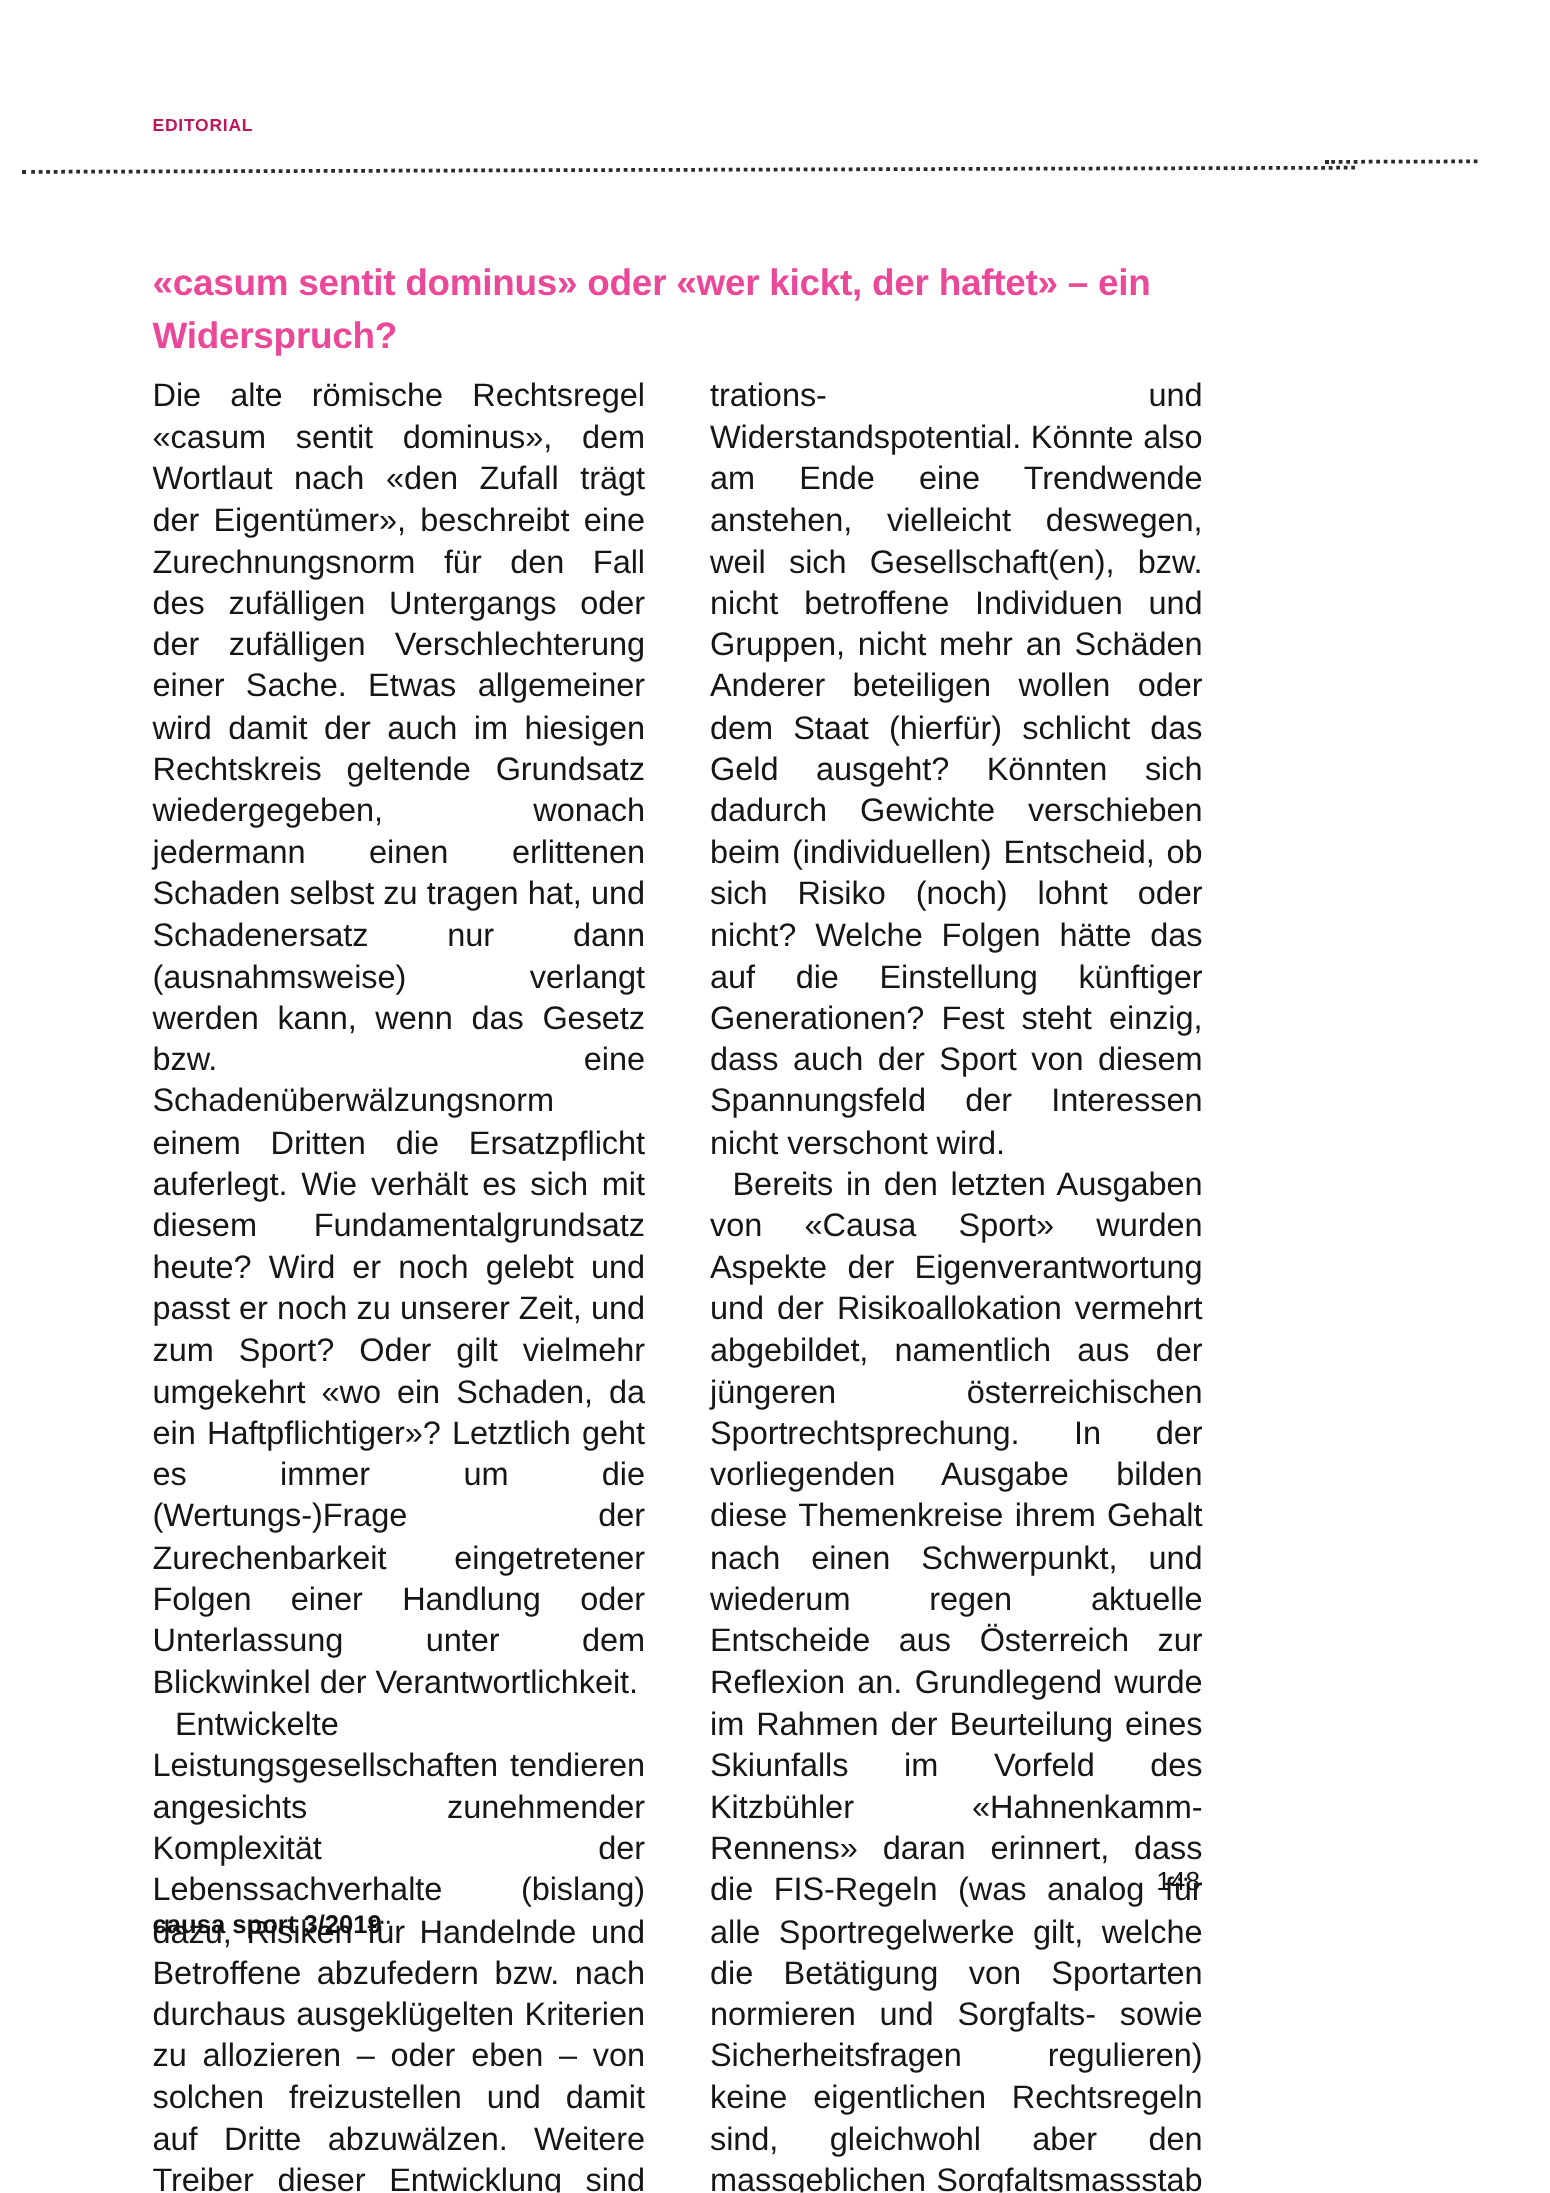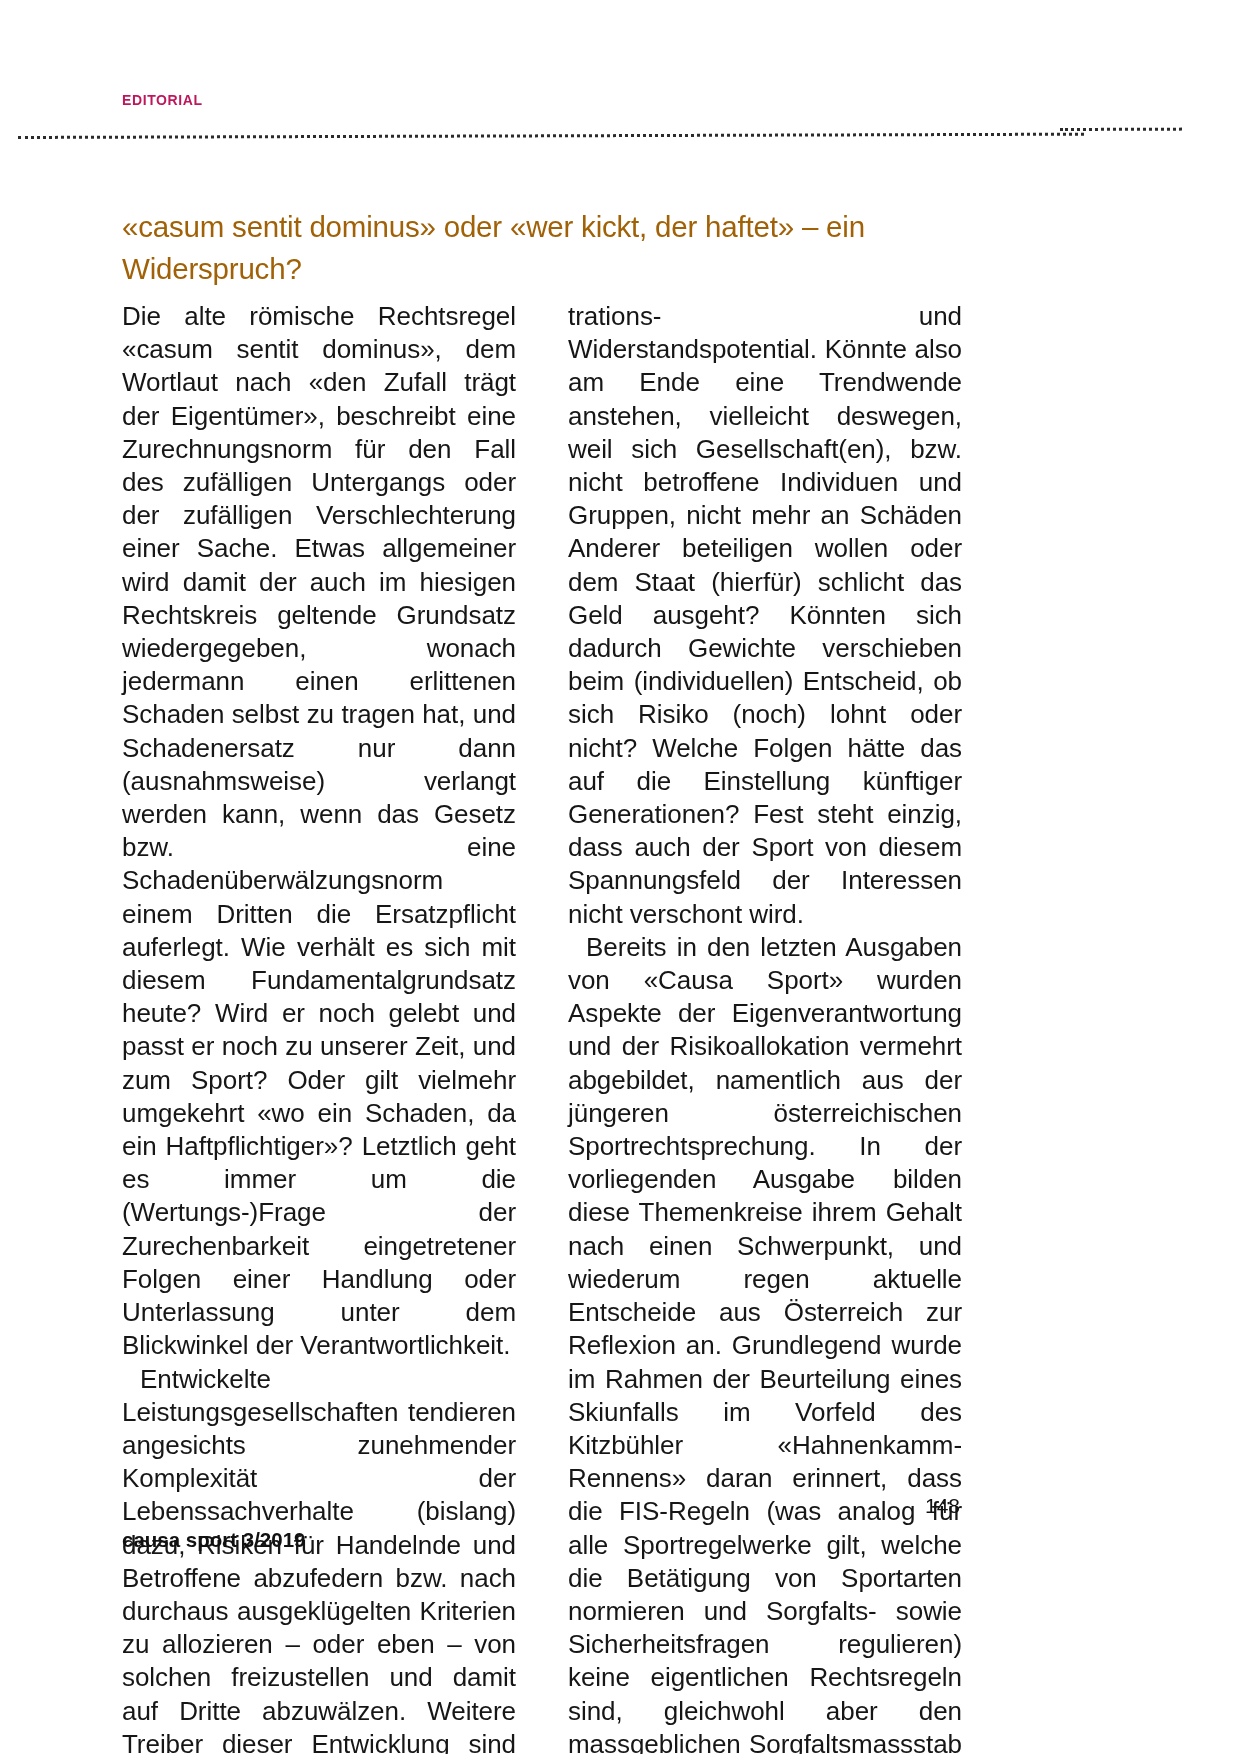--- a/index.html
+++ b/index.html
@@ -56,24 +56,24 @@
     transform-origin: left center;
   }
 
   
   .article-title {
     position: absolute;
     left: 122px;
     top: 186px;
     width: 830px;
     font-size: 29.5px;
-    font-weight: 400;
+    font-weight: 700;
     line-height: 42px;
     letter-spacing: -0.2px;
-    color: #a16207;
+    color: #ec4899;
   }
 
   
   .columns {
     position: absolute;
     left: 122px;
     top: 300px;
     width: 840px;
     display: flex;
     gap: 52px;

